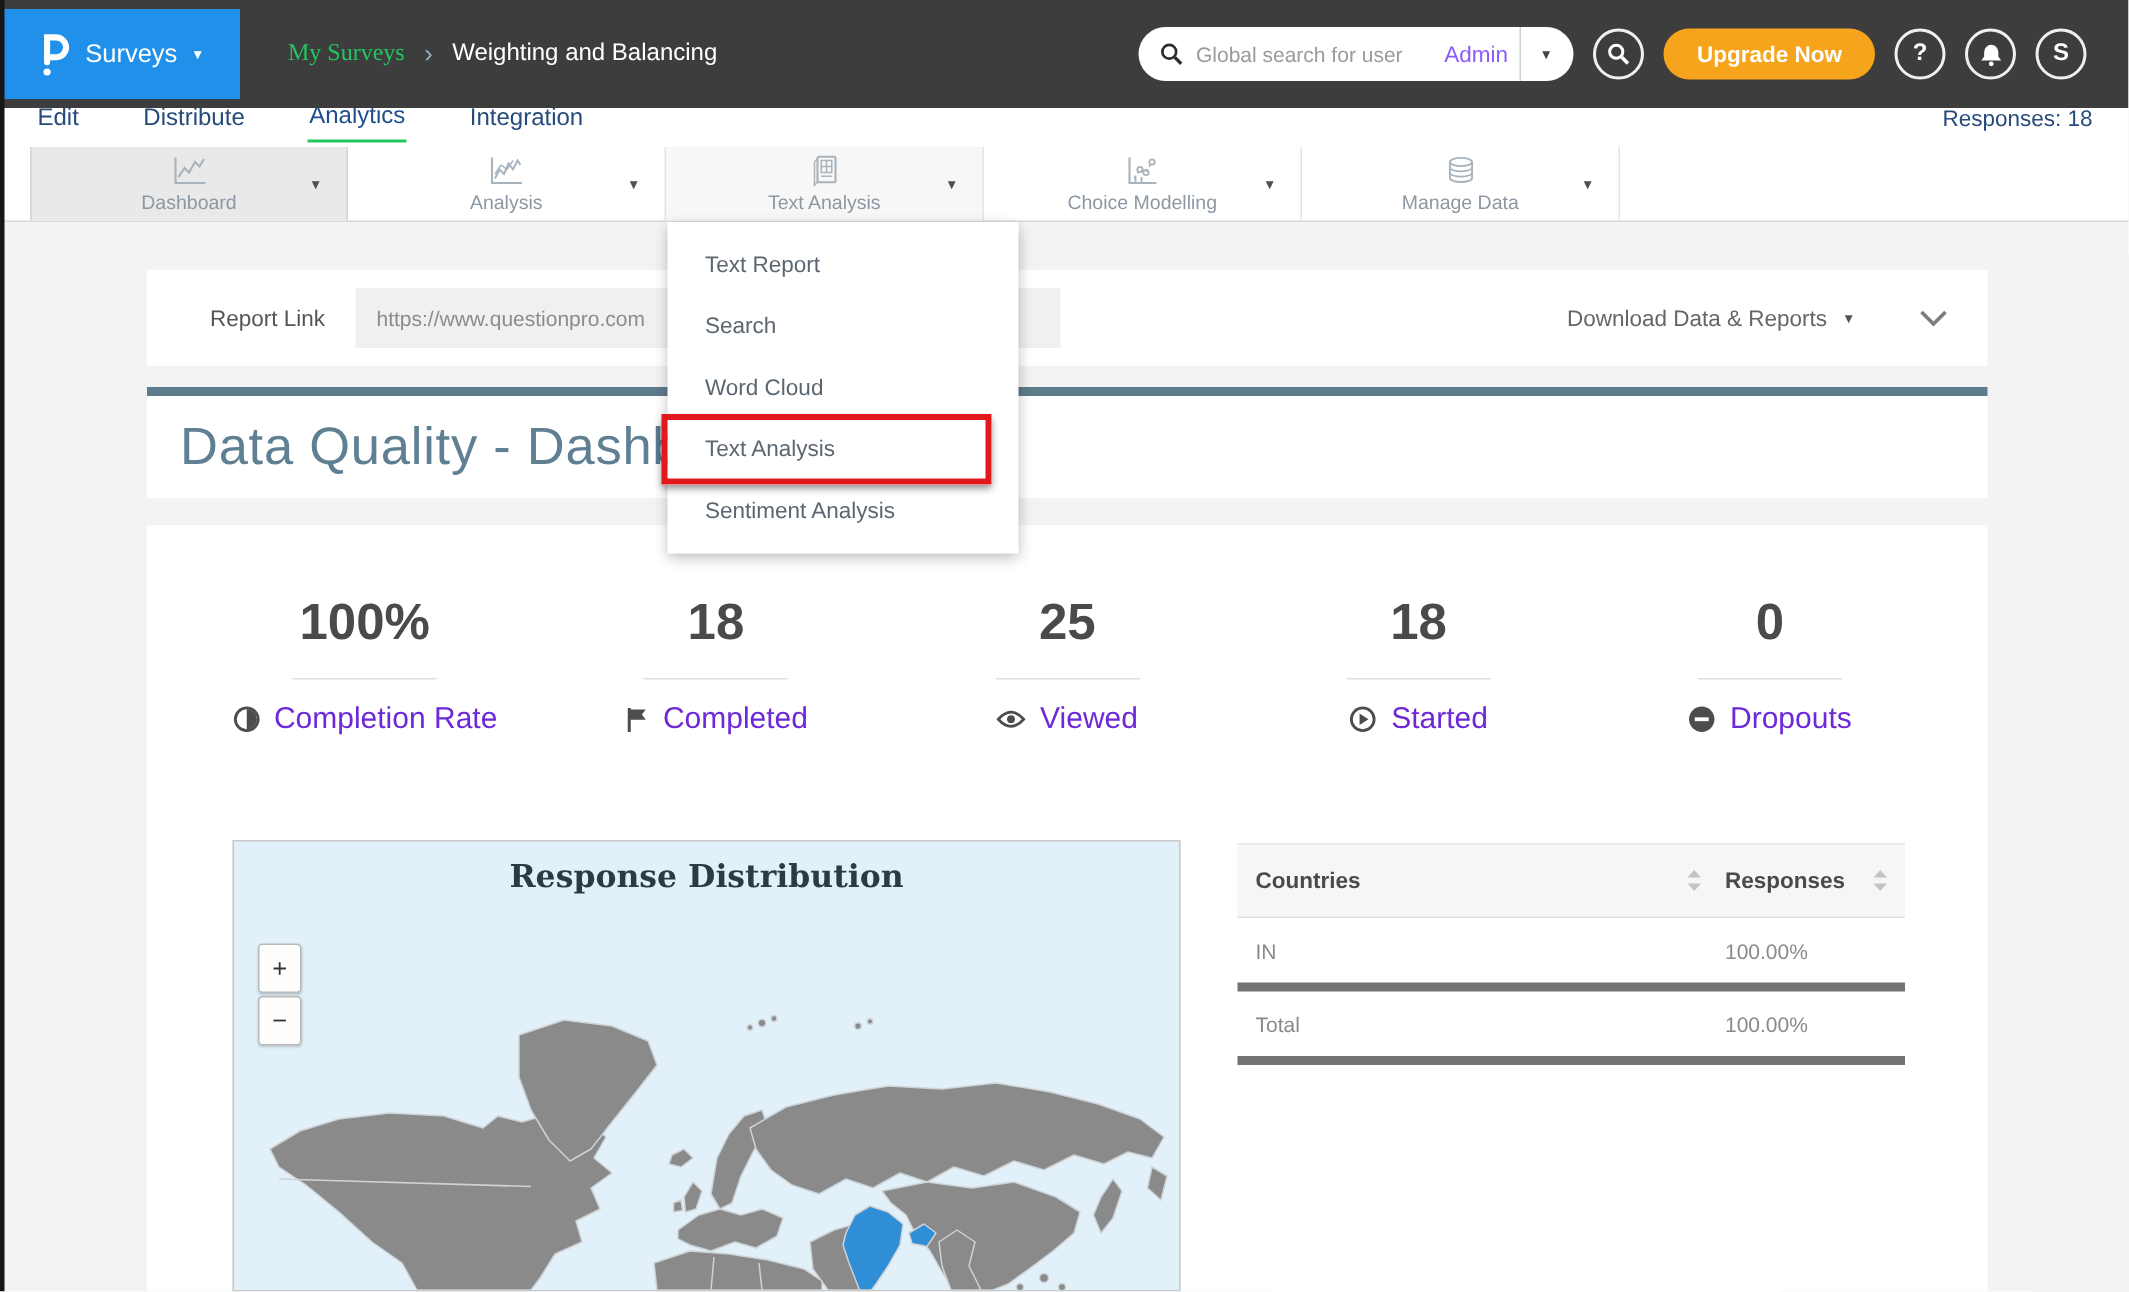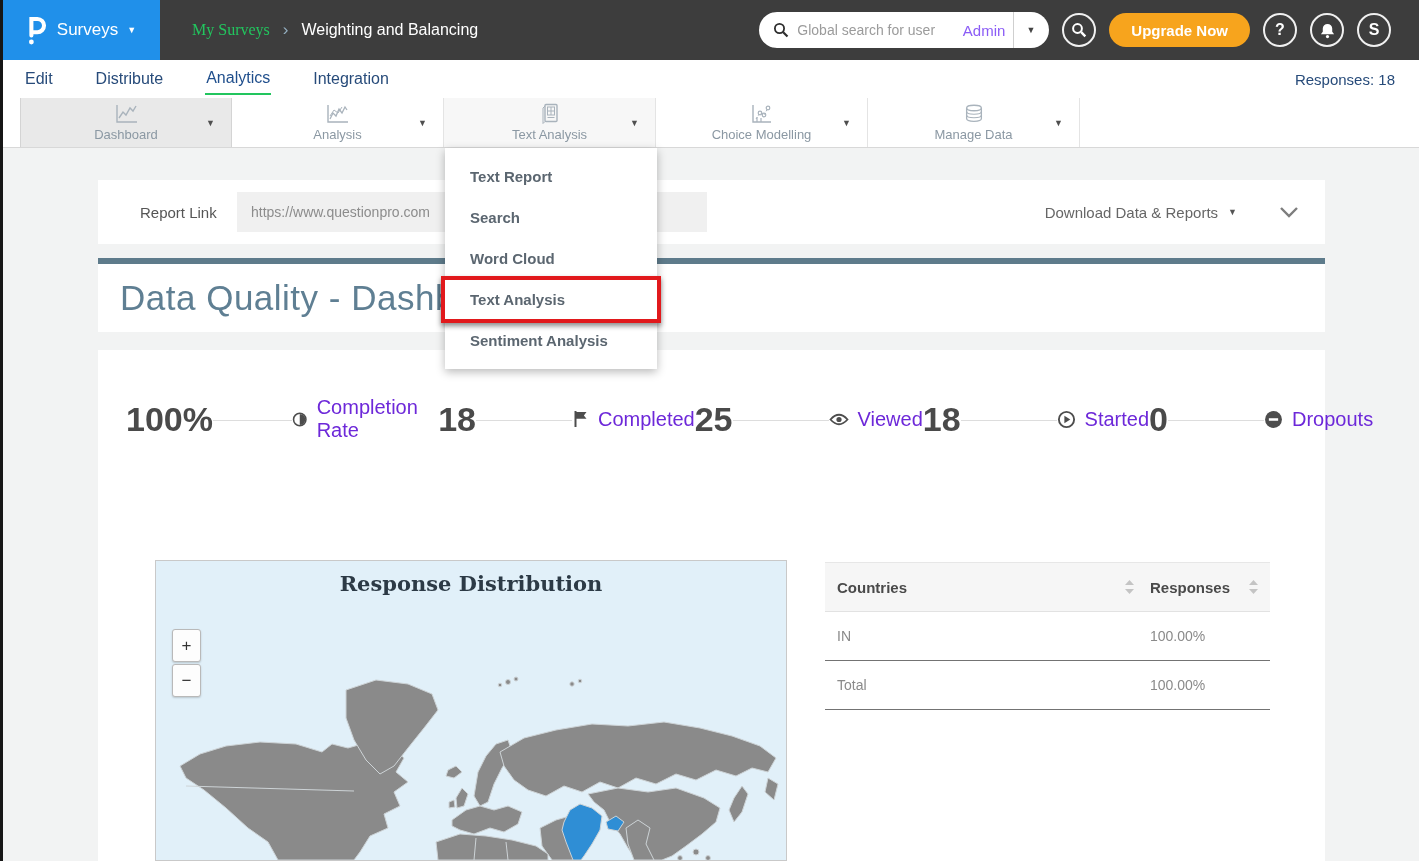--- a/index.html
+++ b/index.html
@@ -5,21 +5,21 @@
   * { margin:0; padding:0; box-sizing:border-box; }
   html,body { width:1419px; height:861px; }
   body {
     position:relative; overflow:hidden;
     background:#f2f3f3;
     font-family:"Liberation Sans", sans-serif;
   }
   .edge-strip { position:absolute; left:0; top:0; width:3px; height:861px; background:#161616; z-index:90; }
 
   
-  .topbar { position:absolute; left:0; top:0; width:1419px; height:60px; background:#3d3d3d; display:flex; align-items:center; z-index:30; }
+  .topbar { position:absolute; left:0; top:0; width:1419px; height:72px; background:#3d3d3d; display:flex; align-items:center; z-index:30; }
   .logo-block { width:160px; height:60px; background:#2090ea; color:#fff; display:flex; align-items:center; justify-content:center; gap:9px; cursor:pointer; flex:none; }
   .logo-text { font-size:17px; }
   .caret { font-size:9px; line-height:1; }
   .breadcrumb { margin-left:32px; display:flex; align-items:center; gap:13px; font-size:16px; white-space:nowrap; }
   .bc-parent { color:#22c55e; cursor:pointer; text-decoration:none;font-family:Liberation Serif, serif; }
   .bc-sep { color:#94afc0; font-size:17px; }
   .bc-current { color:#ffffff; }
   .topbar-right { margin-left:auto; display:flex; align-items:center; gap:13px; padding-right:28px; }
   .search-pill { width:290px; height:36px; background:#fff; border-radius:18px; display:flex; align-items:center; padding:0 10px 0 14px; gap:8px; overflow:hidden; }
   .search-pill input { flex:1; min-width:0; border:none; outline:none; background:transparent; font-size:14px; color:#444; font-family:"Liberation Sans",sans-serif; }
@@ -55,45 +55,45 @@
   .download-group .caret { color:#555; }
   .big-chevron { cursor:pointer; display:flex; }
 
   
   .title-card { position:absolute; left:98px; top:258px; width:1227px; height:74px; background:#fff; border-top:6px solid #5e7b8b; display:flex; align-items:center; padding-left:22px; overflow:hidden; z-index:5; }
   .page-title { font-size:35px; font-weight:400; color:#5f7f93; letter-spacing:.5px; white-space:nowrap; }
 
   
   .big-card { position:absolute; left:98px; top:350px; width:1227px; height:511px; background:#fff; z-index:5; }
   .stats-row { display:flex; padding:46px 28px 0; }
-  .stat { flex:1; display:flex; flex-direction:row; align-items:center; }
+  .stat { flex:1; display:flex; flex-direction:column; align-items:center;text-align:center; }
   .stat-value { font-size:34px; font-weight:bold; color:#4a4a4a; }
   .stat-divider { width:96px; height:1px; background:#ddd; margin:17px 0 15px; }
   .stat-bottom { display:flex; align-items:center; gap:9px; }
   .stat-label { font-size:20px; color:#6d28d9; }
 
   
   .map-panel { position:absolute; left:57px; top:210px; width:632px; height:301px; background:#e1f0f9; border:1px solid #c9c9c9; overflow:hidden; }
   .map-title { margin-top:10px; text-align:center; font-family:"DejaVu Serif", serif; font-weight:bold; font-size:21px; color:#2c3a46; }
   .zoom-controls { position:absolute; left:16px; top:68px; width:29px; display:flex; flex-direction:column; gap:2px; z-index:3; }
   .zoom-btn { height:33px; background:#fdfdfd; border:1px solid #b9b9b9; border-radius:3px; font-size:17px; color:#333; display:flex; align-items:center; justify-content:center; cursor:pointer; box-shadow:0 1px 2px rgba(0,0,0,.18); font-family:"Liberation Sans",sans-serif; }
   .map-svg { position:absolute; left:0; bottom:0; width:630px; height:200px; }
 
   
   .countries-table { position:absolute; left:727px; top:212px; width:445px; font-size:14px; }
   .ct-header { height:50px; background:#f6f6f6; border-top:1px solid #e7e7e7; border-bottom:1px solid #e2e2e2; display:flex; align-items:center; padding:0 12px; }
   .th-country { flex:1; display:flex; align-items:center; justify-content:space-between; font-size:15px; font-weight:bold; color:#4a4a4a; cursor:pointer; }
   .th-resp { width:108px; margin-left:16px; display:flex; align-items:center; justify-content:space-between; font-size:15px; font-weight:bold; color:#4a4a4a; cursor:pointer; }
-  .ct-row { height:49px; border-bottom:1px solid #737373; display:flex; align-items:center; padding:0 12px; color:#8a8a8a; }
+  .ct-row { height:49px; border-bottom:6px solid #737373; display:flex; align-items:center; padding:0 12px; color:#8a8a8a; }
   .td-country { flex:1; }
   .td-val { width:108px; margin-left:16px; }
   .sort-icon { display:flex; }
 
   
-  .dropdown-menu { position:absolute; left:445px; top:148px; width:212px; background:#fff; box-shadow:0 3px 9px rgba(0,0,0,.28); padding:8px 0; z-index:50;font-weight:bold; }
+  .dropdown-menu { position:absolute; left:445px; top:148px; width:234px; background:#fff; box-shadow:0 3px 9px rgba(0,0,0,.28); padding:8px 0; z-index:50; }
   .menu-item { height:41px; display:flex; align-items:center; padding-left:25px; font-size:15px; color:#5b6670; cursor:pointer; }
   .annotation-box { position:absolute; left:441px; top:276px; width:220px; height:47px; border:4px solid #e1191c; box-shadow:0 3px 5px rgba(0,0,0,.45); z-index:55; pointer-events:none; }
 </style>
 </head>
 <body>
 
 <div class="edge-strip"></div>
 
 <header class="topbar">
   <div class="logo-block">

